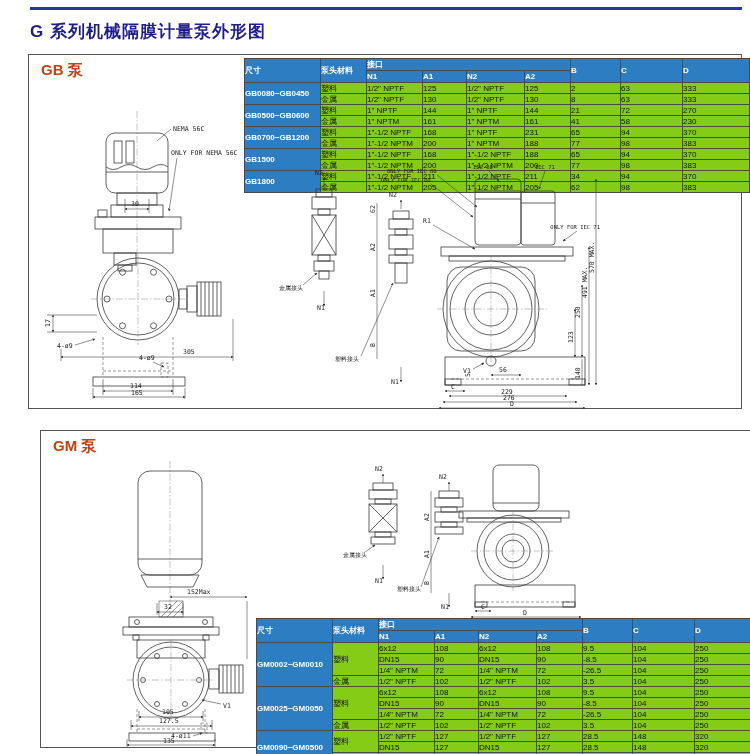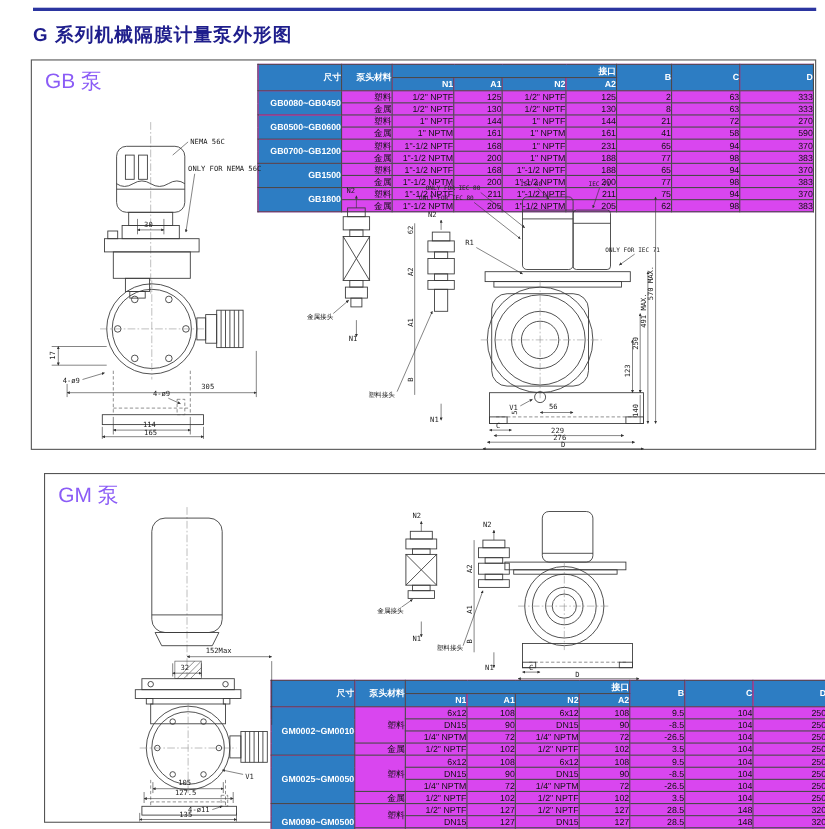--- a/index.html
+++ b/index.html
@@ -3,22 +3,22 @@
 <meta charset="utf-8">
 <style>
   html,body{margin:0;padding:0;background:#fff;}
   .page{position:relative;width:750px;height:754px;background:#fff;overflow:hidden;
         font-family:"Liberation Sans","DejaVu Sans",sans-serif;}
   .toprule{position:absolute;left:30px;top:7px;width:712px;height:3px;background:#2b35a0;}
   .title{position:absolute;left:30px;top:20px;font-size:17px;font-weight:bold;color:#1f1e8c;letter-spacing:1px;}
   .panel{position:absolute;border:1.5px solid #555;background:#fff;}
   #gb-panel{left:28px;top:54px;width:712px;height:353px;}
   #gm-panel{left:40px;top:430px;width:712px;height:316px;}
-  .panel-label{position:absolute;left:12px;top:6px;font-size:19px;font-weight:normal;color:#8b5cf6;}
-  .spec-table{position:absolute;border-collapse:collapse;table-layout:fixed;font-size:8px;line-height:9px;text-align:right;background:#d946ef;}
+  .panel-label{position:absolute;left:12px;top:6px;font-size:15px;font-weight:bold;color:#c2410c;}
+  .spec-table{position:absolute;border-collapse:collapse;table-layout:fixed;font-size:8px;line-height:9px;text-align:left;background:#84cc16;margin-left:10px;}
   #gb-table{left:205px;top:3px;width:505px;}
   #gm-table{left:205px;top:187px;width:505px;}
   .spec-table th,.spec-table td{border:1px solid #4a4a4a;padding:0;height:10px;overflow:hidden;white-space:nowrap;font-weight:normal;color:#111;}
   .spec-table thead th{background:#2d7dc3;color:#fff;font-weight:bold;height:11px;}
   .spec-table th.size{background:#2d7dc3;color:#fff;font-weight:bold;}
   .drv{position:absolute;}
   svg .ol{fill:none;stroke:#3a3a3a;stroke-width:.8;}
   svg .th{fill:none;stroke:#3a3a3a;stroke-width:.5;}
   svg .cl{stroke:#888;stroke-width:.5;stroke-dasharray:7 2 1.5 2;fill:none;}
   svg .dsh{fill:none;stroke:#555;stroke-width:.6;stroke-dasharray:3 2;}
@@ -99,21 +99,21 @@
             <td>270</td>
           </tr>
           <tr>
             <td class="mat" rowspan="1">金属</td>
             <td>1" NPTM</td>
             <td>161</td>
             <td>1" NPTM</td>
             <td>161</td>
             <td>41</td>
             <td>58</td>
-            <td>590</td>
+            <td>230</td>
           </tr>
           <tr>
             <th class="size" rowspan="2">GB0700~GB1200</th>
             <td class="mat" rowspan="1">塑料</td>
             <td>1"-1/2 NPTF</td>
             <td>168</td>
             <td>1" NPTF</td>
             <td>231</td>
             <td>65</td>
             <td>94</td>
@@ -150,21 +150,21 @@
             <td>98</td>
             <td>383</td>
           </tr>
           <tr>
             <th class="size" rowspan="2">GB1800</th>
             <td class="mat" rowspan="1">塑料</td>
             <td>1"-1/2 NPTF</td>
             <td>211</td>
             <td>1"-1/2 NPTF</td>
             <td>211</td>
-            <td>75</td>
+            <td>34</td>
             <td>94</td>
             <td>370</td>
           </tr>
           <tr>
             <td class="mat" rowspan="1">金属</td>
             <td>1"-1/2 NPTM</td>
             <td>205</td>
             <td>1"-1/2 NPTM</td>
             <td>205</td>
             <td>62</td>

